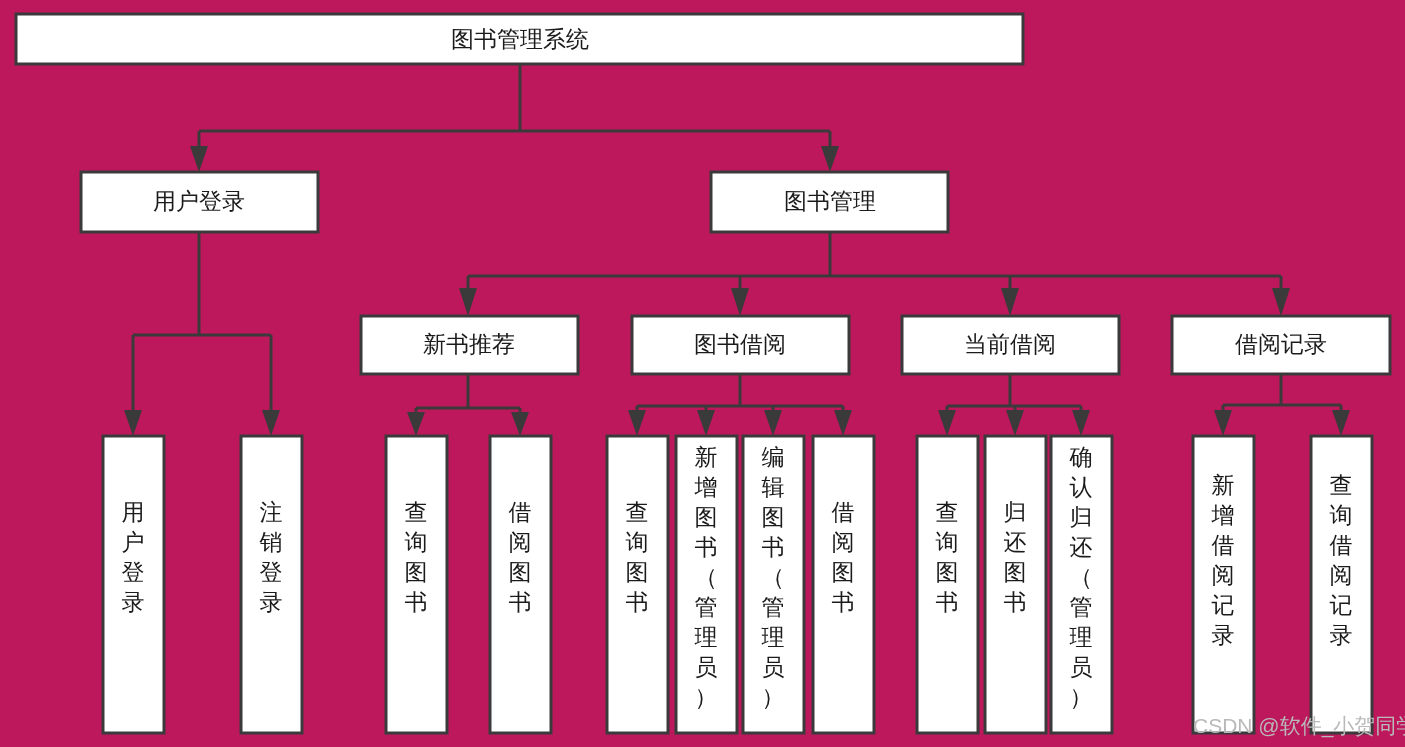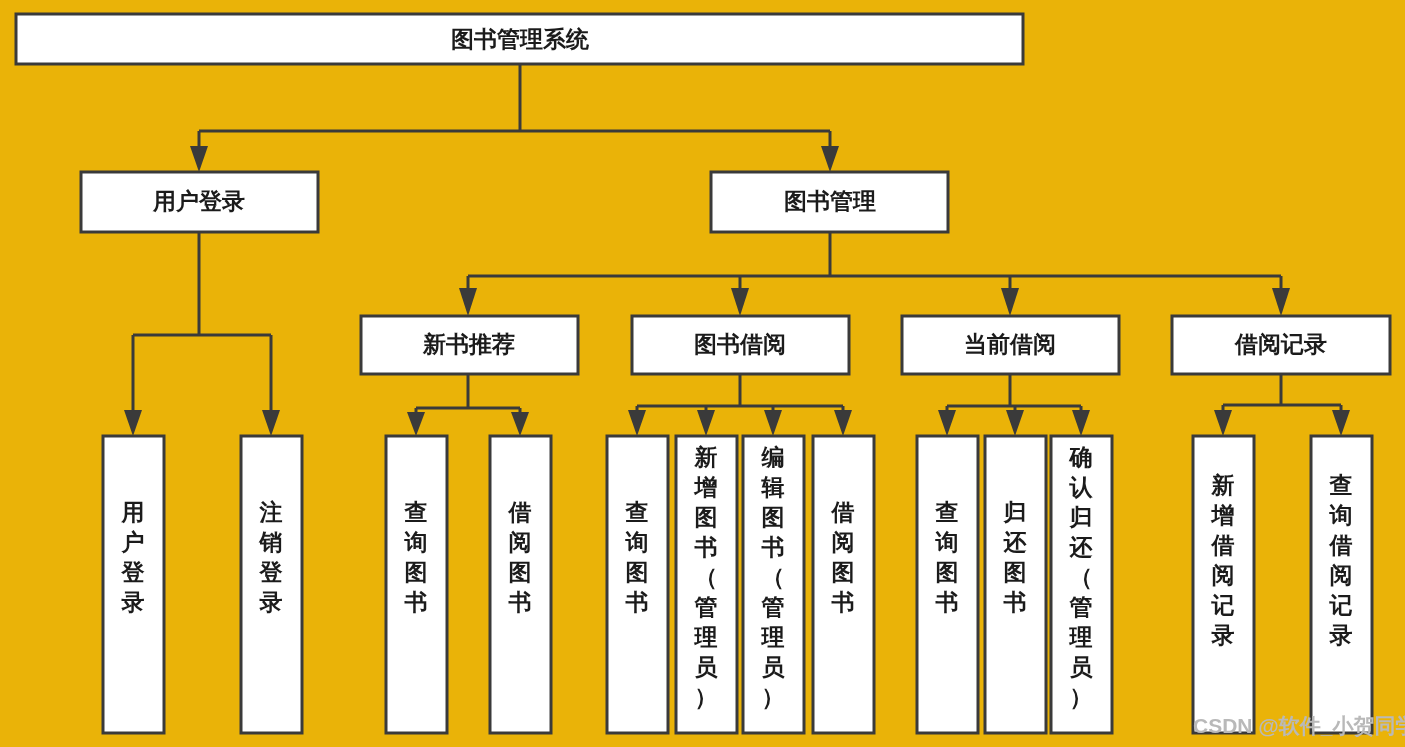--- a/index.html
+++ b/index.html
@@ -11,22 +11,21 @@
   body {
     width: 1405px;
     height: 747px;
     font-family: "Liberation Sans", "DejaVu Sans", sans-serif;
     overflow: hidden;
   }
   #diagram-root {
     position: relative;
     width: 1405px;
     height: 747px;
-    background: #eab308;
-    font-weight: bold;
+    background: #be185d;
   }
   svg.chart-svg {
     display: block;
     width: 1405px;
     height: 747px;
   }
   .node-box {
     fill: #ffffff;
     stroke: #3a3a3a;
     stroke-width: 3;

